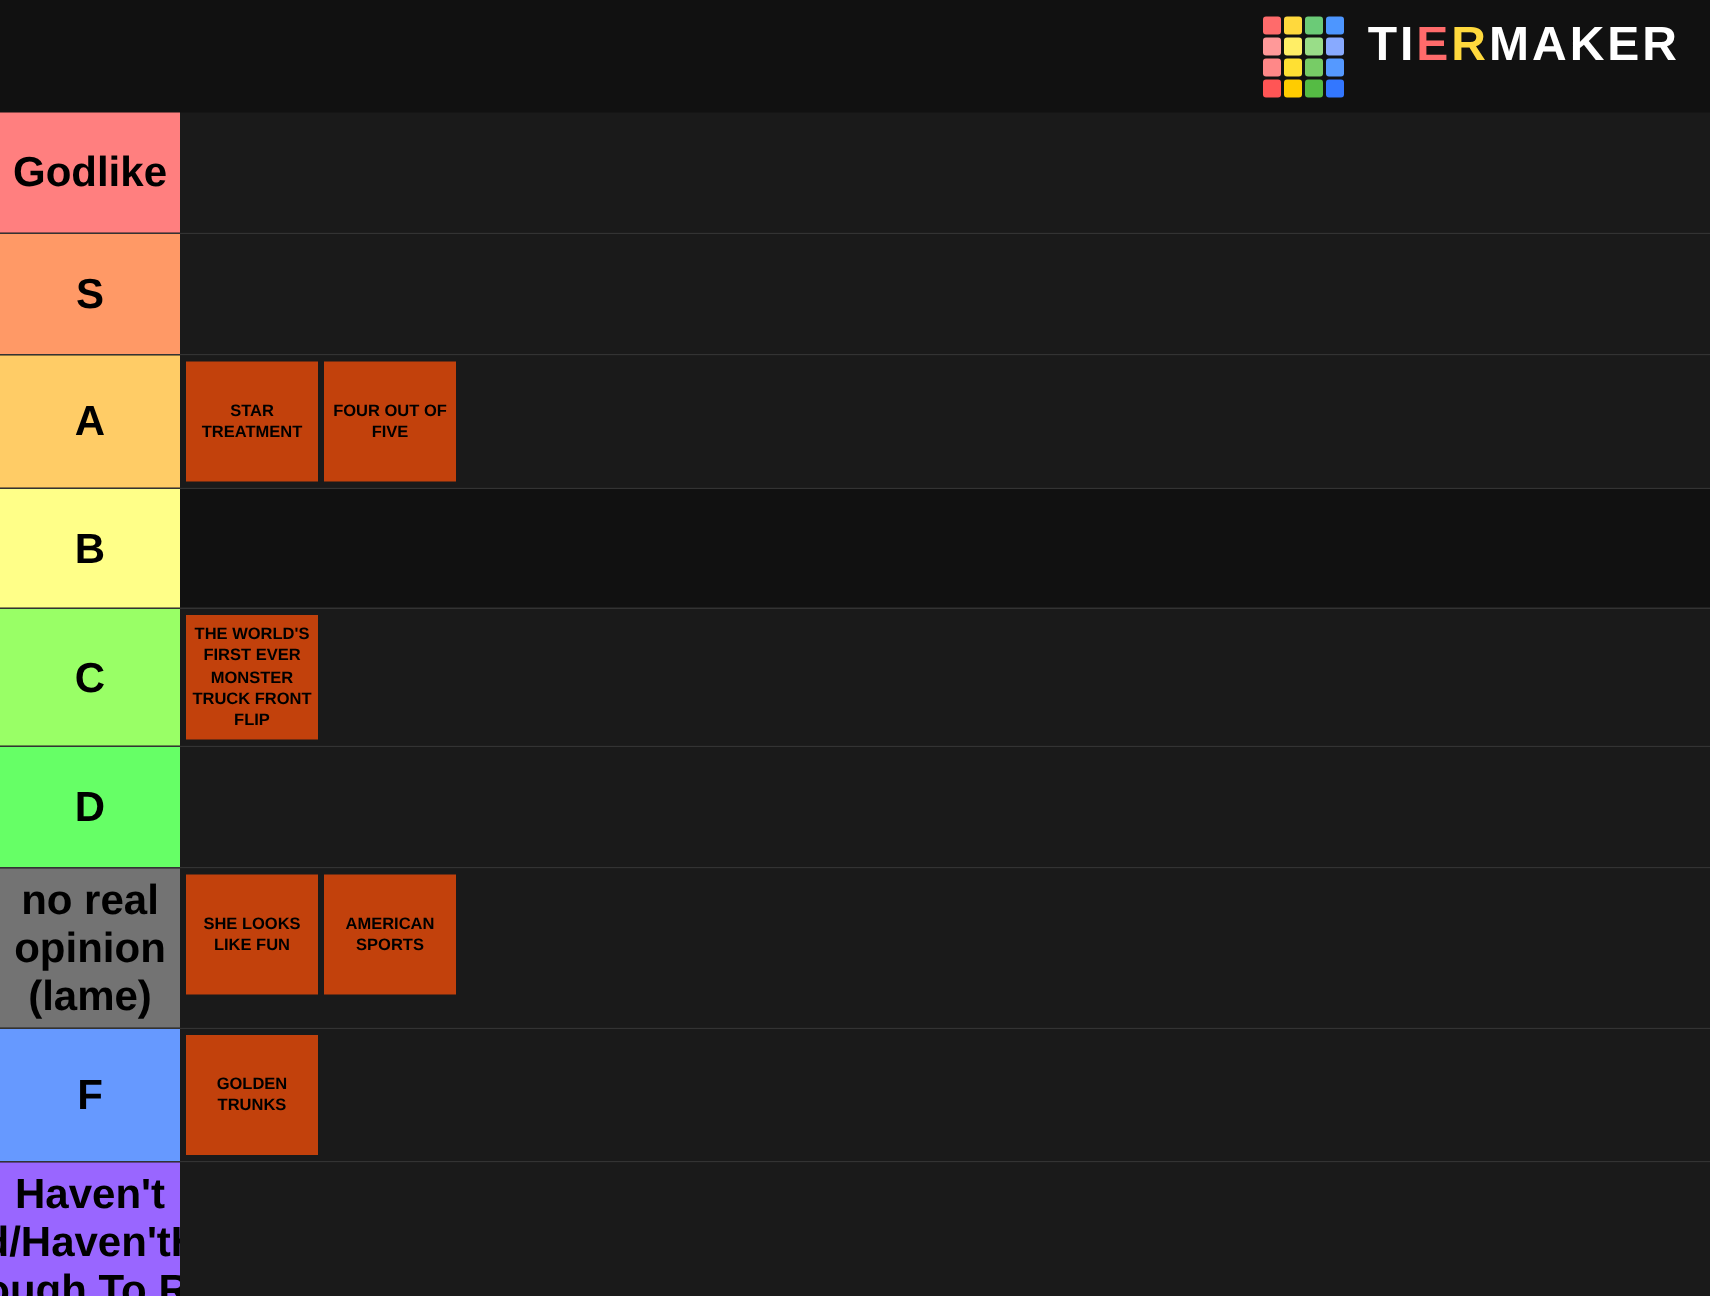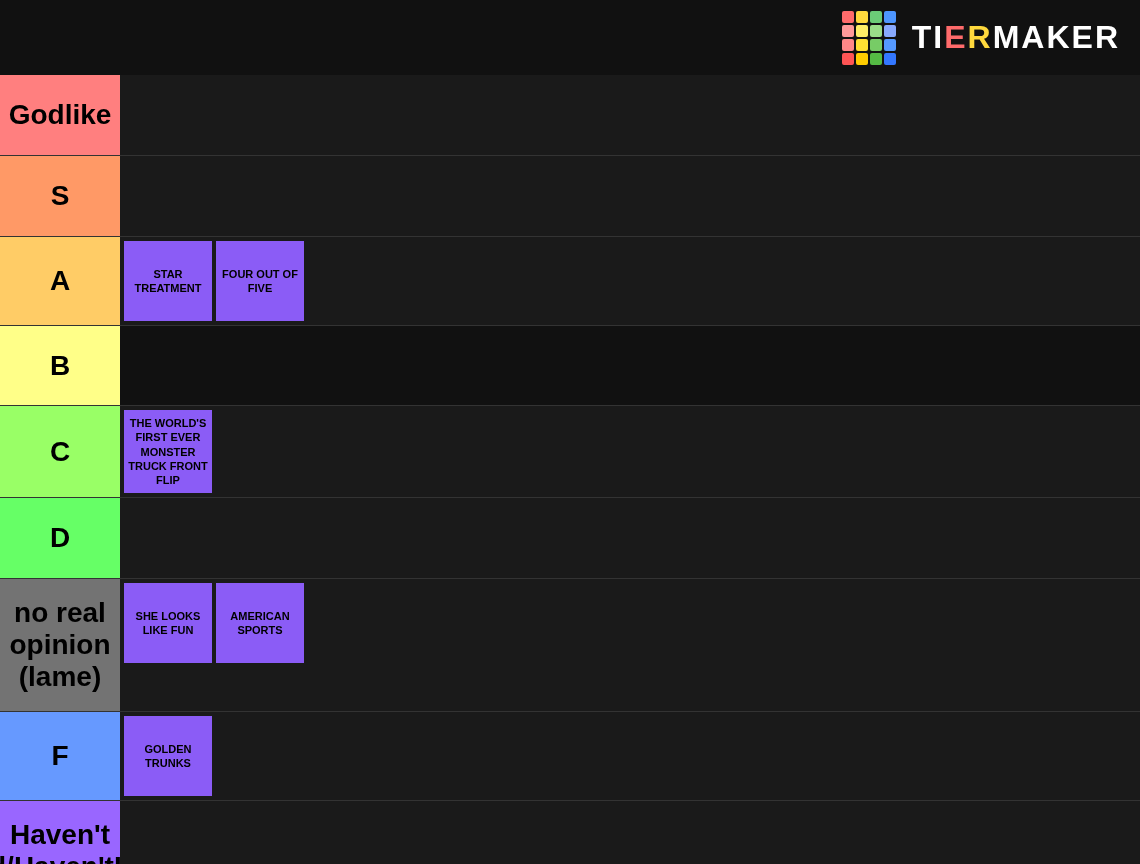--- a/index.html
+++ b/index.html
@@ -13,21 +13,20 @@
     .header {
       background: #111;
       height: 75px;
       display: flex;
       align-items: center;
       justify-content: flex-end;
       padding-right: 20px;
     }
     .logo {
       display: flex;
-      align-items: center;
       gap: 16px;
     }
     .logo-grid {
       display: grid;
       grid-template-columns: repeat(4, 12px);
       grid-template-rows: repeat(4, 12px);
       gap: 2px;
     }
     .logo-cell {
       width: 12px;
@@ -51,34 +50,34 @@
     .tier-label {
       width: 120px;
       min-width: 120px;
       display: flex;
       align-items: center;
       justify-content: center;
       font-size: 28px;
       font-weight: bold;
       color: #000;
       text-align: center;
-      padding: 18px;
+      padding: 5px;
     }
     .tier-content {
       flex: 1;
       background: #1a1a1a;
       display: flex;
       flex-wrap: wrap;
       align-items: flex-start;
       padding: 4px;
       gap: 4px;
       min-height: 80px;
     }
     .tier-card {
-      background: #8b5cf6;
+      background: #c2410c;
       color: #000;
       font-size: 11px;
       font-weight: bold;
       text-align: center;
       width: 88px;
       min-height: 80px;
       display: flex;
       align-items: center;
       justify-content: center;
       padding: 6px 4px;

